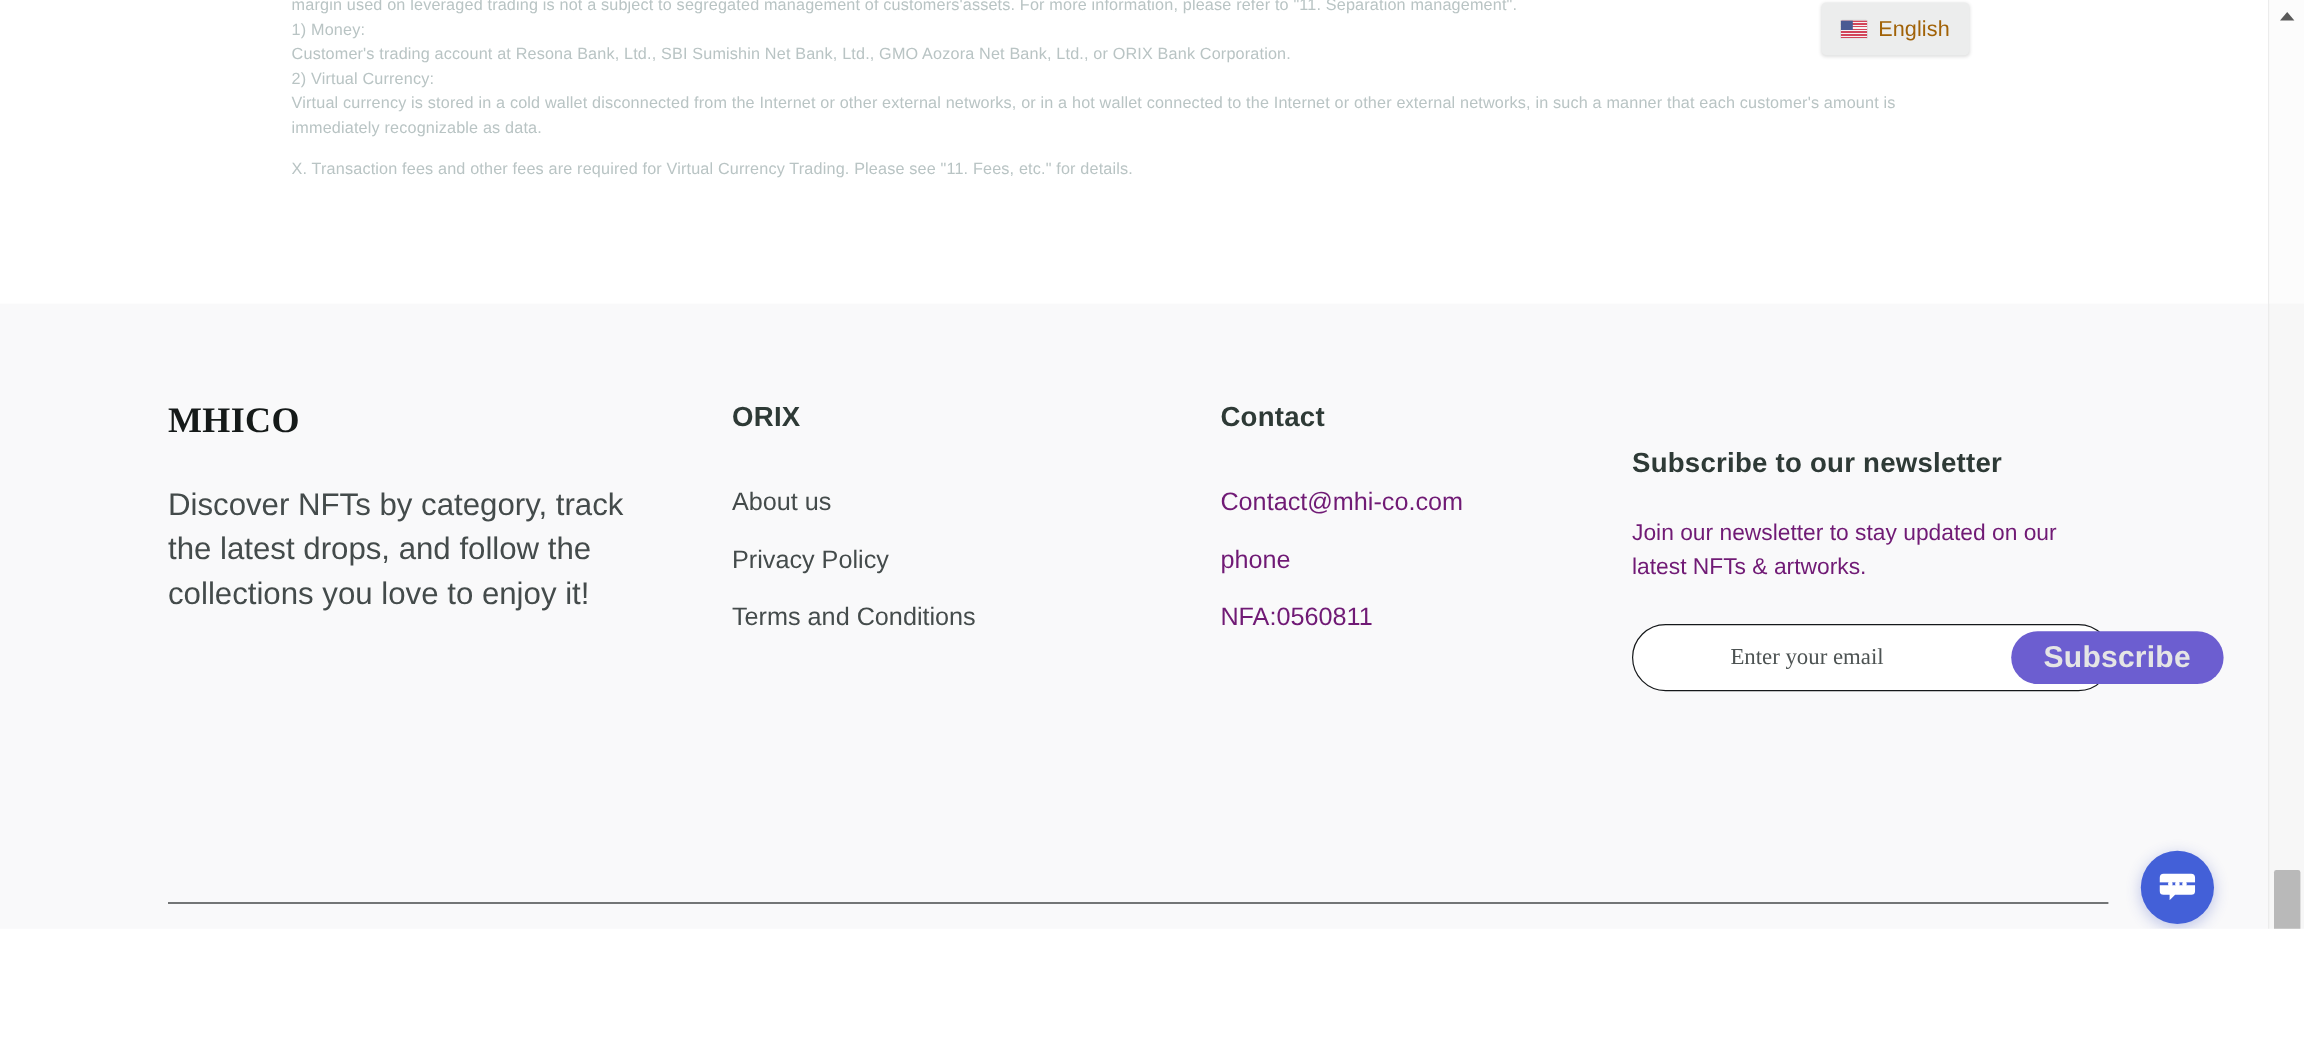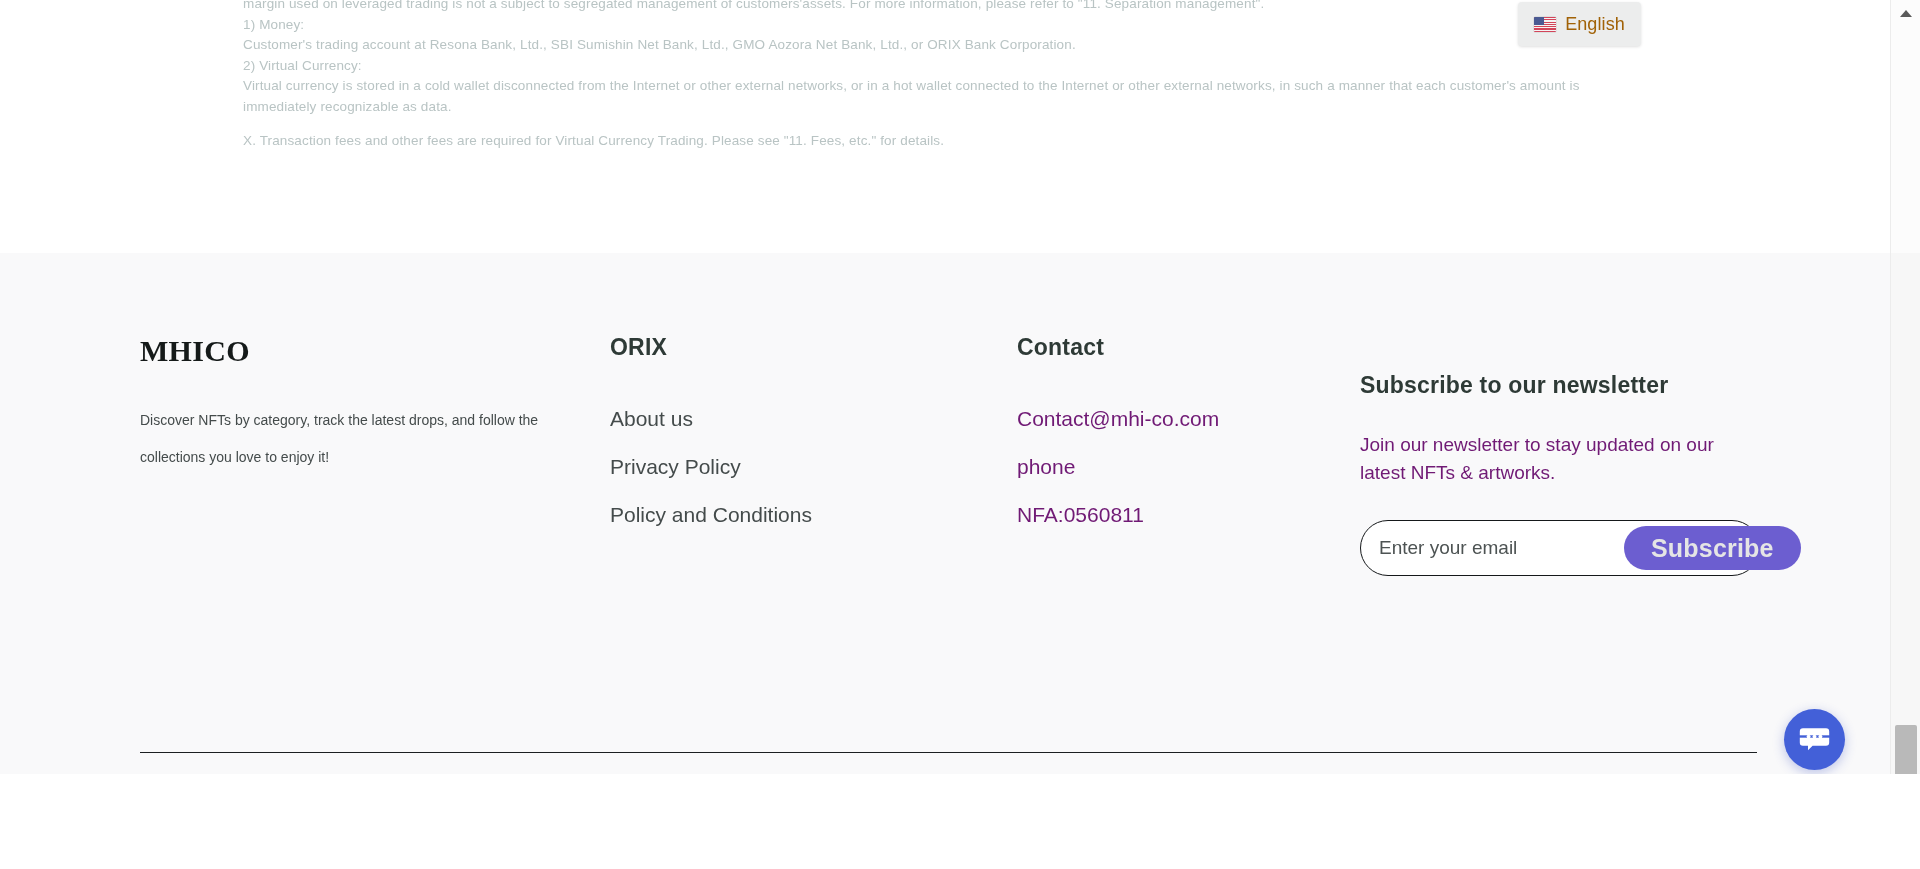--- a/index.html
+++ b/index.html
@@ -106,21 +106,21 @@
 
   .logo {
     font-family: "Liberation Serif", serif;
     font-size: 30px;
     font-weight: 700;
     color: #151a19;
     letter-spacing: 0.3px;
   }
   .brand-desc {
     margin-top: 34px;
-    font-size: 14px;
+    font-size: 26px;
     line-height: 37px;
     color: #444b4b;
     max-width: 400px;
   }
 
   .col-title {
     font-size: 23px;
     font-weight: 700;
     color: #2e3a36;
     letter-spacing: 0.2px;
@@ -169,24 +169,25 @@
     display: flex;
     align-items: center;
     padding: 0 4px 0 0;
     position: relative;
   }
   .email-input {
     flex: 1;
     border: none;
     outline: none;
     background: transparent;
-    font-family: Liberation Sans, sans-serif;
+    font-family: Liberation Serif, serif;
     font-size: 19px;
     color: #3b4141;
-    padding-left: 18px;
+    padding-left: 42px;
+    margin-left: 39px;
   }
   .email-input::placeholder { color: #4d5353; opacity: 1; }
   .subscribe-btn {
     height: 44px;
     padding: 0 27px;
     border: none;
     border-radius: 26px;
     background: #6c5ed0;
     color: #e5e5e5;
     font-family: "Liberation Sans", sans-serif;
@@ -315,21 +316,21 @@
         <div class="col-brand">
           <div class="logo">MHICO</div>
           <div class="brand-desc">Discover NFTs by category, track the latest drops, and follow the collections you love to enjoy it!</div>
         </div>
 
         <div class="col-home">
           <div class="col-title">ORIX</div>
           <div class="link-list">
             <a>About us</a>
             <a>Privacy Policy</a>
-            <a>Policy and Conditions</a>
+            <a>Terms and Conditions</a>
           </div>
         </div>
 
         <div class="col-contact">
           <div class="col-title contact">Contact</div>
           <div class="contact-list">
             <div class="contact-item">Contact@mhi-co.com</div>
             <div class="contact-item">phone</div>
             <div class="contact-item">NFA:0560811</div>
           </div>

